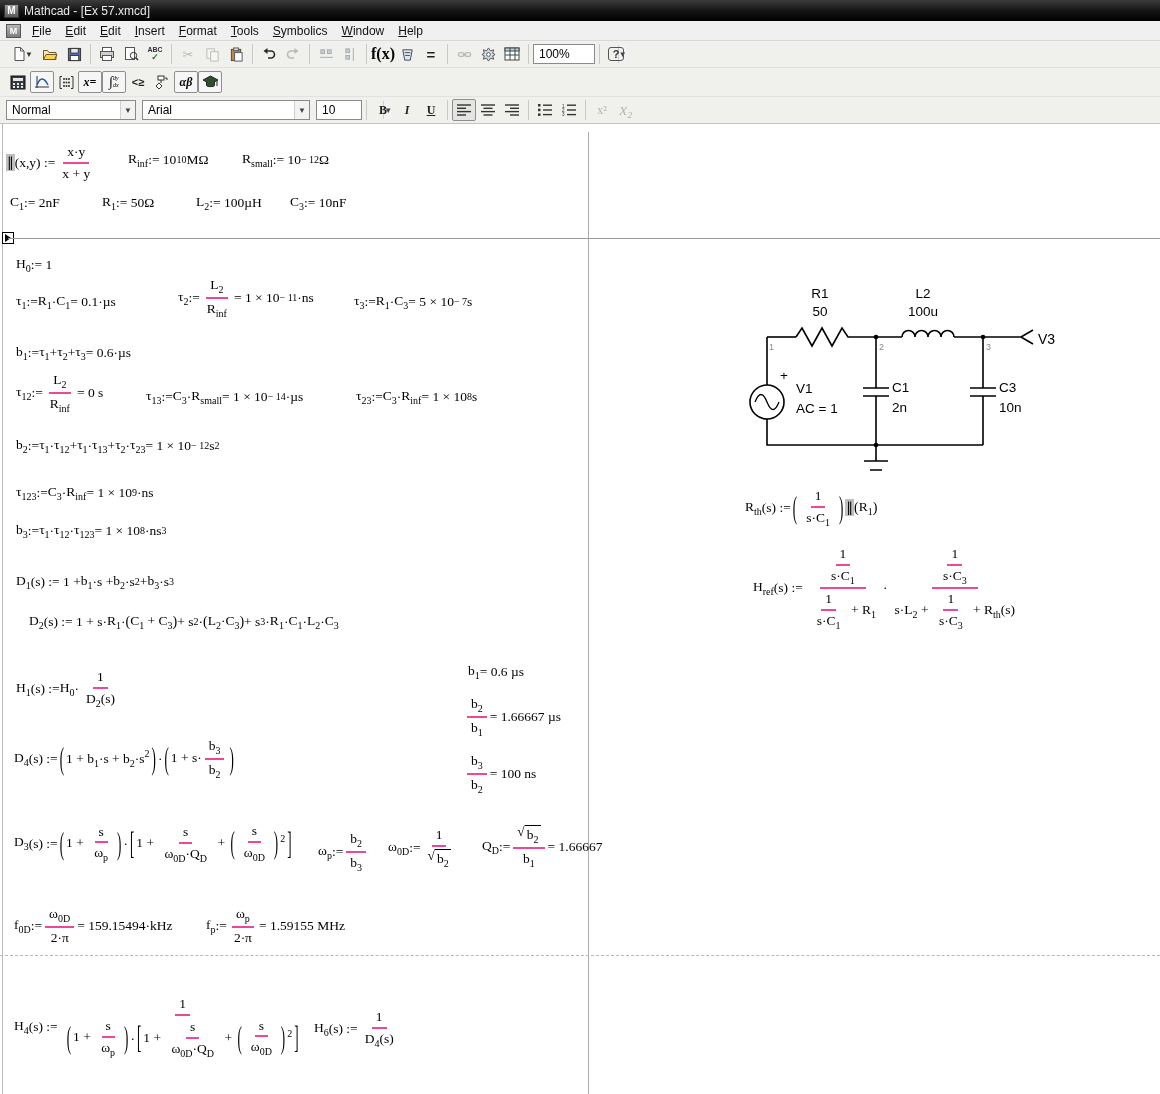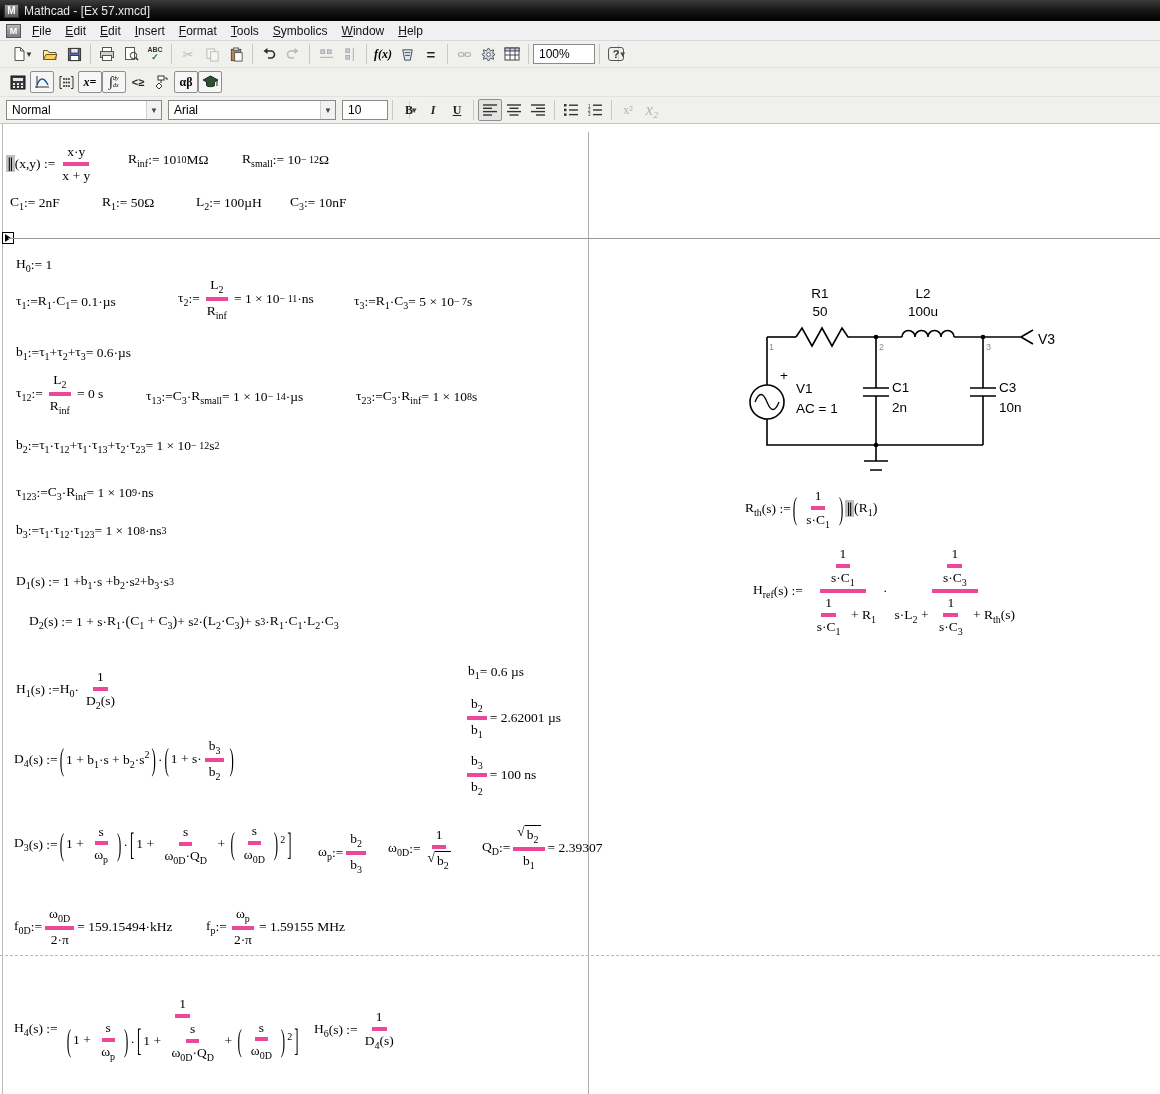--- a/index.html
+++ b/index.html
@@ -51,21 +51,21 @@
 
   
   .mr { position:absolute; display:flex; align-items:center; white-space:nowrap;
         font-family:"Liberation Serif", serif; font-size:13.5px; color:#000; }
   .mr sub { font-size:10px; }
   .mr sup { font-size:10px; }
   .mt, .mv { line-height:1.3; }
   .mhl { background:#bfbfbf; padding:0 1px; }
   .mfrac { display:inline-flex; flex-direction:column; align-items:center;
            vertical-align:middle; margin:0 3px; }
-  .mnum { display:block; padding:0 4px 1px; border-bottom:4px solid #ec4899; text-align:center; }
+  .mnum { display:block; padding:0 4px 1px; border-bottom:2px solid #ec4899; text-align:center; }
   .mden { display:block; padding:1px 4px 0; text-align:center; }
   .mfence { display:inline-flex; align-items:center; }
   .mfg { display:inline-block; line-height:1; font-size:14px; }
   .mfg.s2 { transform:scaleY(2.35); margin:0 2px; font-size:13px; }
   .msq { display:inline-flex; align-items:flex-start; }
   .msq .sgn { line-height:1.1; }
   .msq .bod { border-top:1px solid #000; padding:0 2px; }
 
   
   .circuit { position:absolute; left:730px; top:156px; }
@@ -173,21 +173,21 @@
   </button>
   <button class="tbtn dis">
     <svg class="icon" width="15" height="15" viewBox="0 0 16 16">
       <rect x="3" y="2" width="4" height="4" fill="#8fa8c8" stroke="#555"></rect>
       <rect x="3" y="9" width="4" height="4" fill="#8fa8c8" stroke="#555"></rect>
       <line x1="11" y1="1" x2="11" y2="15" stroke="#555"></line>
     </svg>
   </button>
   <div class="tsep"></div>
   <button class="tbtn">
-    <span style="font-family:'Liberation Serif',serif;font-style:italic;font-weight:bold;font-size:12px">f(x)</span>
+    <span style="font-family:'Liberation Serif',serif;font-weight:bold;font-size:16px">f(x)</span>
   </button>
   <button class="tbtn">
     <svg class="icon" width="15" height="15" viewBox="0 0 16 16">
       <path d="M3 3 L5 14 H11 L13 3 Z" fill="#dce8f5" stroke="#444"></path>
       <line x1="5" y1="6" x2="11" y2="6" stroke="#444"></line>
         <line x1="5.5" y1="9" x2="10.5" y2="9" stroke="#444"></line>
     </svg>
   </button>
   <button class="tbtn">
     <span class="tlabel" style="font-size:15px">=</span>
@@ -279,33 +279,33 @@
   </button>
   <button class="tbtn">
     <svg class="icon" width="16" height="15" viewBox="0 0 16 15">
       <rect x="4" y="1" width="6" height="4" fill="#fff" stroke="#333"></rect>
       <path d="M13 5 V3 H11" fill="none" stroke="#333"></path>
       <path d="M5 8 L8 11 L5 14 L2 11 Z" fill="#fff" stroke="#333"></path>
       <line x1="7" y1="5" x2="7" y2="8" stroke="#333"></line>
     </svg>
   </button>
   <button class="tbtn boxed">
-    <span style="font-family:'Liberation Serif',serif;font-weight:bold;font-size:12px">αβ</span>
+    <span style="font-family:'Liberation Serif',serif;font-style:italic;font-weight:bold;font-size:12px">αβ</span>
   </button>
   <button class="tbtn boxed">
     <svg class="icon" width="17" height="14" viewBox="0 0 17 14">
       <path d="M8.5 1 L16 5 L8.5 9 L1 5 Z" fill="#2f4f2f" stroke="#1a301a"></path>
       <path d="M4.5 7 V10.5 C4.5 12 12.5 12 12.5 10.5 V7" fill="#2f4f2f" stroke="#1a301a"></path>
       <line x1="15" y1="5.5" x2="15" y2="11" stroke="#1a301a"></line>
     </svg>
   </button>
 </div>
 
 <div class="toolbar fmtbar">
-  <div class="combo" style="width:156px">
+  <div class="combo" style="width:130px">
     <span>Normal</span>
     <span class="arr">▼</span>
   </div>
   <div style="width:6px"></div>
   <div class="combo" style="width:168px">
     <span>Arial</span>
     <span class="arr">▼</span>
   </div>
   <div style="width:6px"></div>
   <div class="combo" style="width:46px">
@@ -612,21 +612,21 @@
     </div>
   <div class="mr" style="left:468px;top:538px">
       <span class="mv">b<sub>1</sub></span>
       <span class="mt"> = 0.6 µs</span>
     </div>
   <div class="mr" style="left:464px;top:571px">
       <span class="mfrac">
         <span class="mnum"><span class="mv">b<sub>2</sub></span></span>
         <span class="mden"><span class="mv">b<sub>1</sub></span></span>
       </span>
-      <span class="mt"> = 2.62001 µs</span>
+      <span class="mt"> = 1.66667 µs</span>
     </div>
 
   <div class="mr" style="left:14px;top:613px">
       <span class="mv">D<sub>4</sub></span>
       <span class="mt">(s) := </span>
       <span class="mfence">
         <span class="mfg s2">(</span>
         <span class="mfc"><span class="mt">1 + </span><span class="mv">b<sub>1</sub></span><span class="mt">·s + </span><span class="mv">b<sub>2</sub></span><span class="mt">·s</span><sup>2</sup></span>
         <span class="mfg s2">)</span>
       </span>
@@ -698,21 +698,21 @@
   <div class="mr" style="left:482px;top:700px">
       <span class="mv">Q<sub>D</sub></span>
       <span class="mt"> := </span>
       <span class="mfrac">
         <span class="mnum"><span class="msq">
             <span class="sgn">√</span>
             <span class="bod"><span class="mv">b<sub>2</sub></span></span>
           </span></span>
         <span class="mden"><span class="mv">b<sub>1</sub></span></span>
       </span>
-      <span class="mt"> = 2.39307</span>
+      <span class="mt"> = 1.66667</span>
     </div>
 
   <div class="mr" style="left:14px;top:781px">
       <span class="mv">f<sub>0D</sub></span>
       <span class="mt"> := </span>
       <span class="mfrac">
         <span class="mnum"><span class="mv">ω<sub>0D</sub></span></span>
         <span class="mden"><span class="mt">2·π</span></span>
       </span>
       <span class="mt"> = 159.15494·kHz</span>

